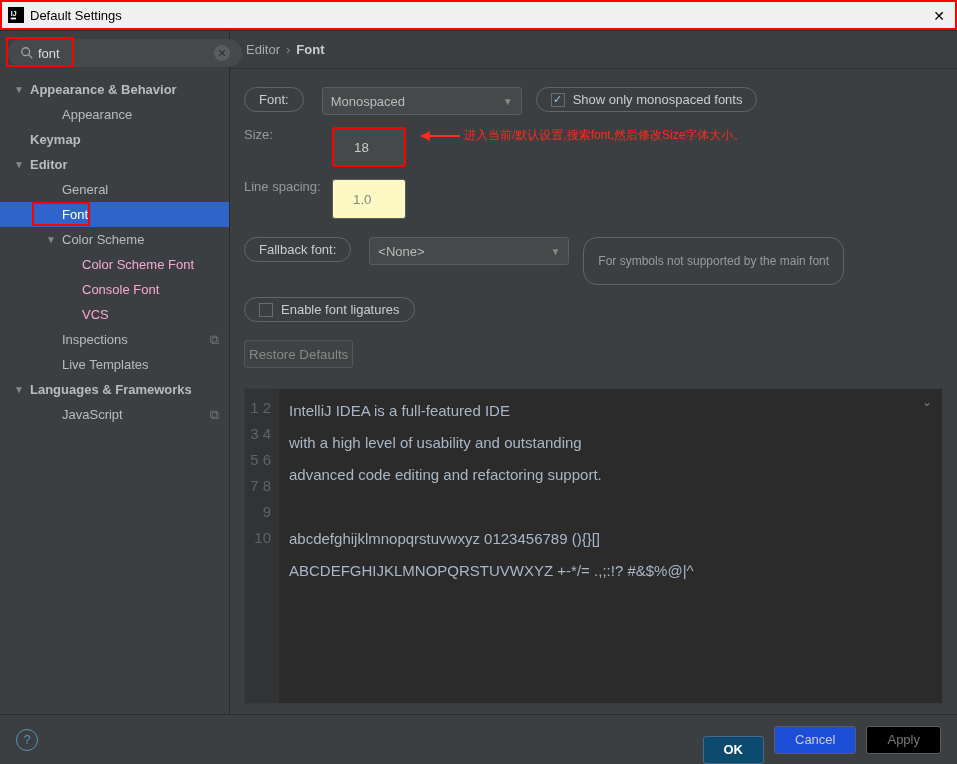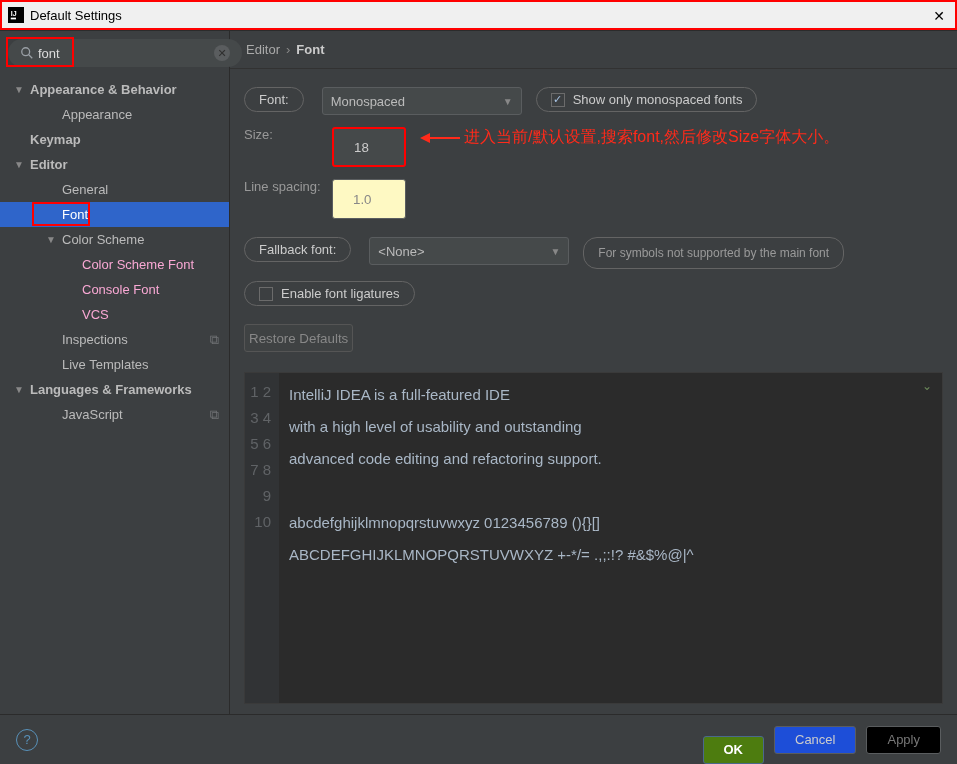--- a/index.html
+++ b/index.html
@@ -49,38 +49,38 @@
 .pill-check .chk { width: 14px; height: 14px; border: 1px solid #6b6b6b; background: #3c3f41; margin-right: 8px; display: flex; align-items: center; justify-content: center; }
 .pill-check .chk.checked::after { content: "✓"; color: #a8c4e6; font-size: 11px; }
 
 .plain-label { width: 88px; color: #999; }
 .num-input { width: 74px; height: 40px; background: #45494a; border: 1px solid #5a5d5f; border-radius: 3px; color: #ccc; padding: 0 20px; outline: none; }
 .num-input.disabled { color: #888; background: #fef9c3; }
 .size-red { border: 2px solid #ff0000; }
 
 .annot-arrow { display: flex; align-items: center; margin-left: 14px; }
 .annot-arrow svg { margin-right: 4px; }
-.annot-text { color: #ff2a1a; font-size: 16px; }
-
-.pill-info { border: 1px solid #646464; border-radius: 14px; padding: 8px 14px; color: #9a9a9a; margin-left: 14px; font-size: 12px; }
+.annot-text { color: #ff2a1a; font-size: 12px; }
+
+.pill-info { border: 1px solid #646464; border-radius: 14px; padding: 16px 14px; color: #9a9a9a; margin-left: 14px; font-size: 12px; }
 
 .restore-btn { margin-top: 6px; height: 28px; padding: 0 4px; background: #3f4243; border: 1px solid #555; border-radius: 3px; color: #888; cursor: default; }
 
 
 .preview { margin: 10px 14px 0 14px; flex: 1; background: #2b2b2b; border: 1px solid #3a3a3a; display: flex; font-family: "Monospaced","Consolas",monospace; font-size: 15px; min-height: 0; position: relative; }
 .gutter { width: 34px; background: #313335; color: #606366; text-align: right; padding: 6px 8px 0 0; line-height: 26px; }
 .code { flex: 1; padding: 6px 0 0 10px; color: #a9b7c6; line-height: 32px; white-space: pre; overflow: hidden; }
 .fold-icon { position: absolute; right: 10px; top: 6px; color: #6a8759; font-size: 12px; }
 
 
 .footer { height: 50px; border-top: 1px solid #2b2b2b; display: flex; align-items: center; padding: 0 16px; }
 .help-icon { width: 22px; height: 22px; border: 1.5px solid #5891b9; border-radius: 50%; color: #5891b9; display: flex; align-items: center; justify-content: center; font-size: 13px; cursor: pointer; }
 .footer-spacer { flex: 1; }
 .btn { height: 28px; padding: 0 20px; border-radius: 3px; margin-left: 10px; border: 1px solid #5a5d5f; background: #1d4ed8; color: #ccc; cursor: pointer; font-size: 13px; }
-.btn.primary { background: #4d7c0f; border-color: #4a688c; color: #fff; font-weight: bold; margin-top: 20px; }
+.btn.primary { background: #0c4a6e; border-color: #4a688c; color: #fff; font-weight: bold; margin-top: 20px; }
 .btn.disabled { color: #777; background: #000000; cursor: default; }
 </style>
 </head>
 <body>
 
 <div class="titlebar">
   <span class="app-icon">
     <svg viewBox="0 0 16 16">
         <rect width="16" height="16" fill="#000"></rect>
         <rect x="2" y="11" width="6" height="2" fill="#fff"></rect>

